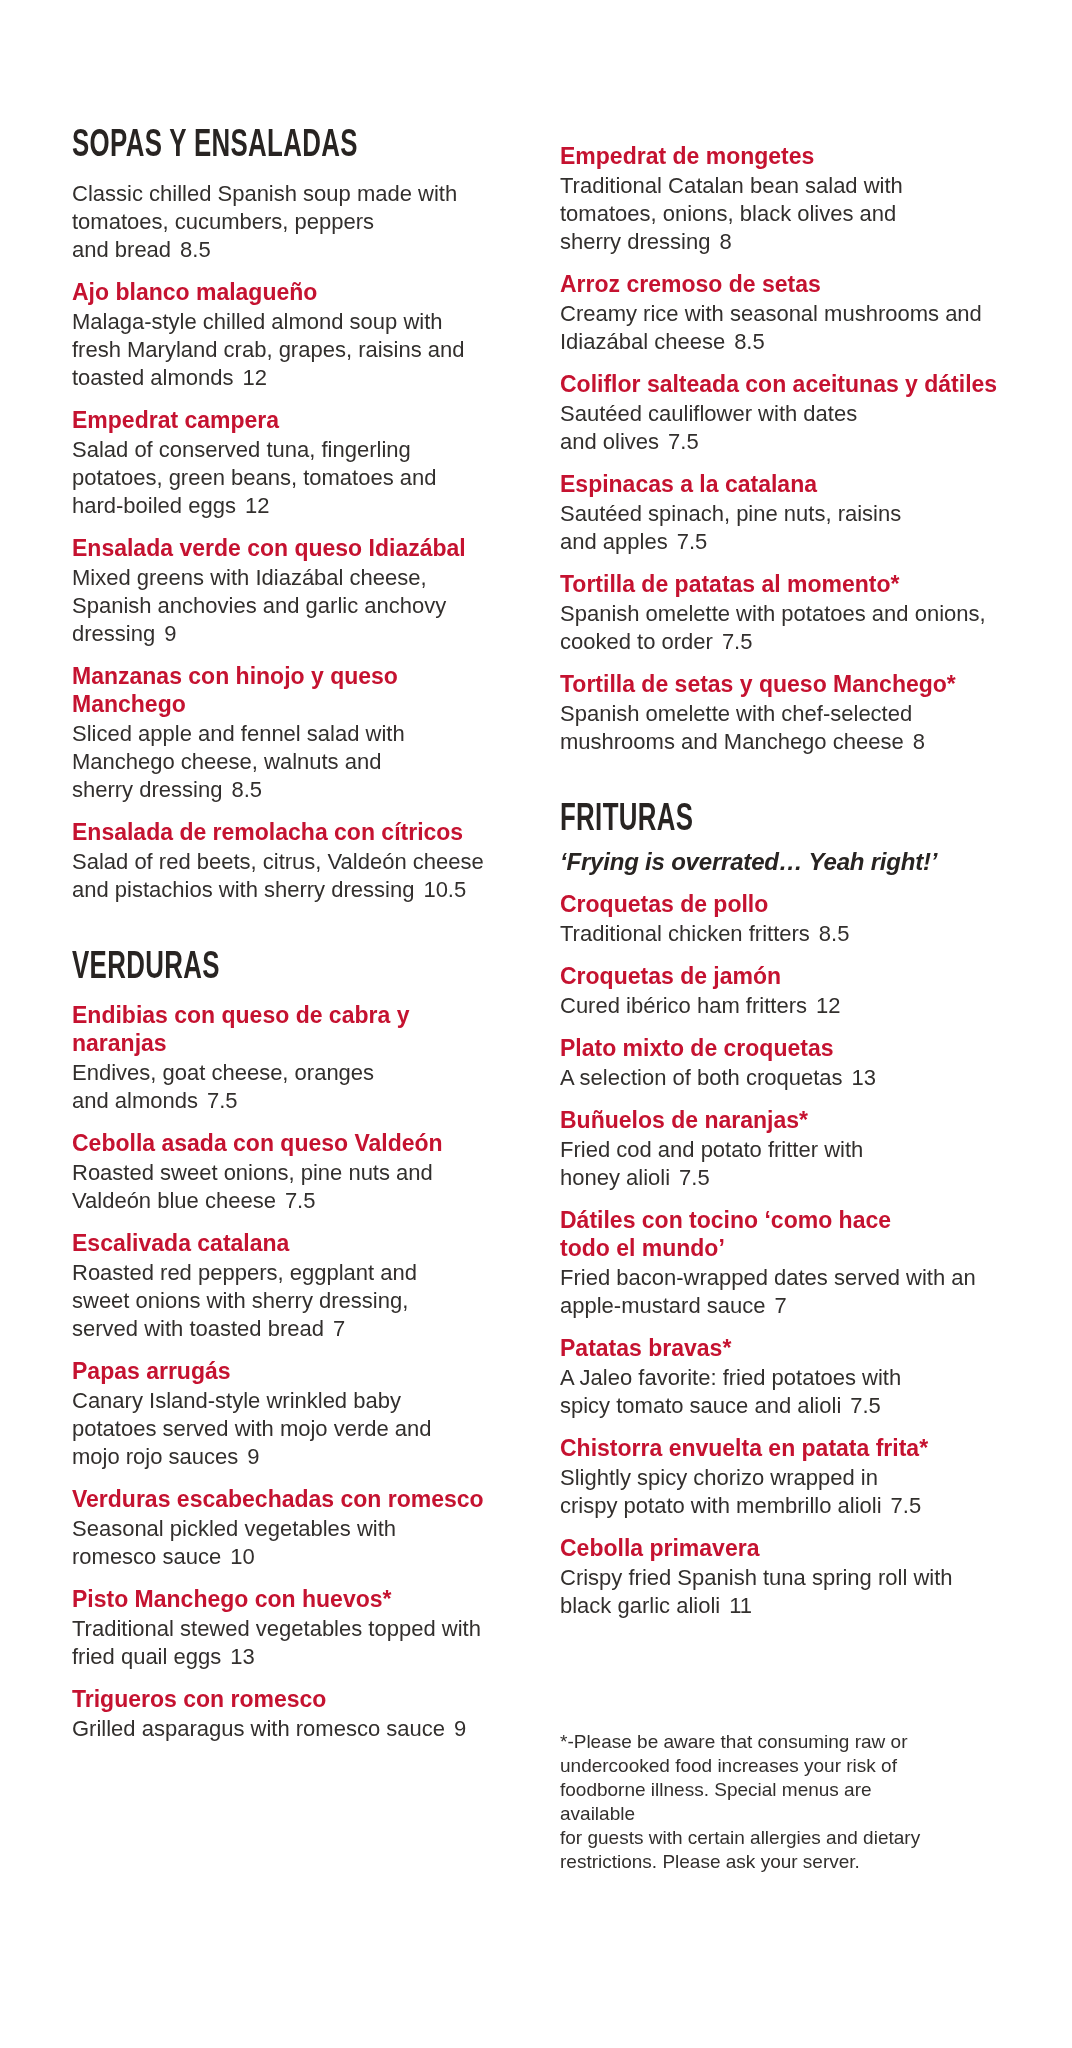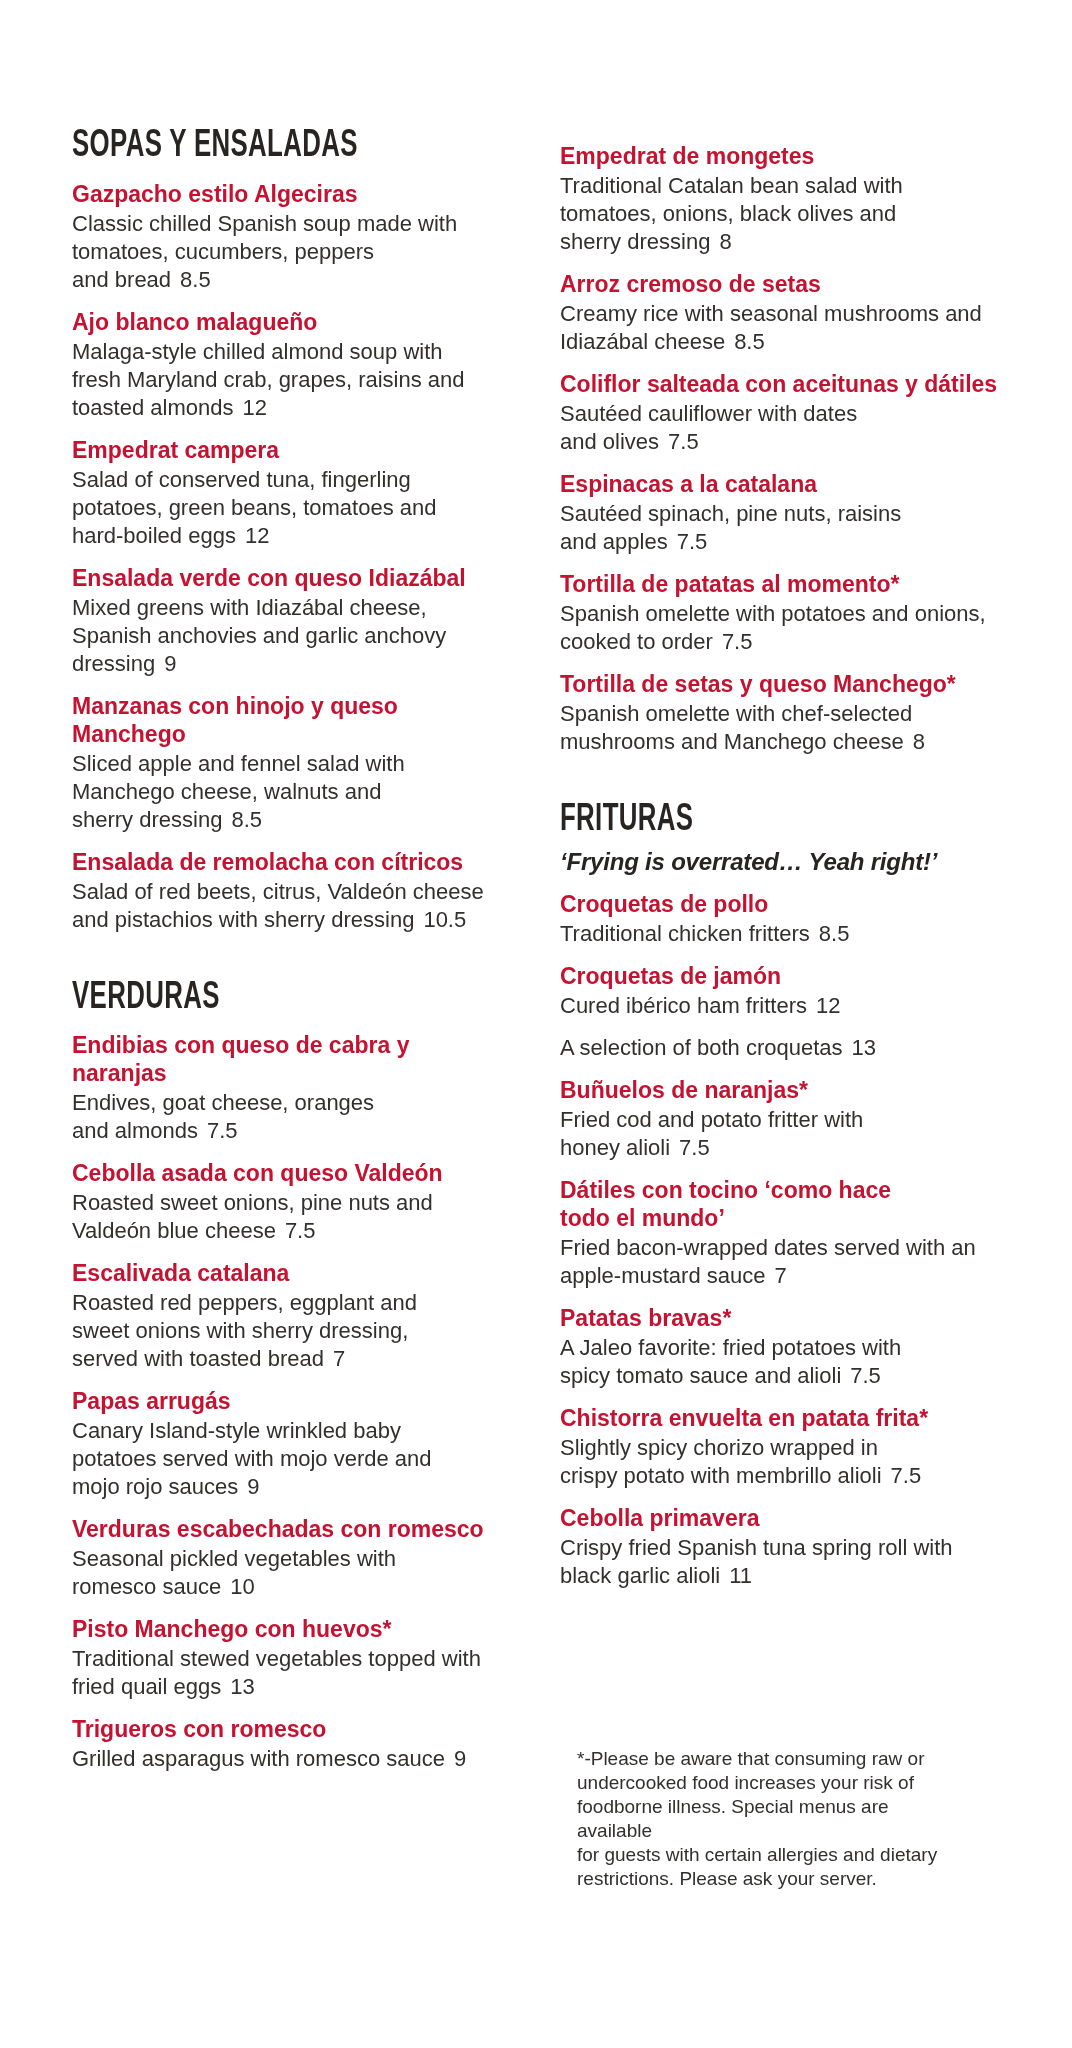--- a/index.html
+++ b/index.html
@@ -56,37 +56,36 @@
     margin:0;
     font-size:22px;
     line-height:28px;
     color:var(--body);
     white-space:pre-line;
   }
   .price{margin-left:9px;}
   .footnote{
     position:absolute;
     left:560px;top:1730px;width:388px;
-    margin:17px;
+    margin:0;
     font-size:19px;
     line-height:24px;
     color:var(--body);
     white-space:pre-line;
   }
 </style>
 </head>
 <body>
 
 <div class="page">
   <div class="col col-left" id="col-0">
       <section class="group">
     <h2 class="heading">SOPAS Y ENSALADAS</h2>
     <div class="items">
           <div class="item">
-    <h3 class="item-name">Gazpacho estilo Algeciras</h3>
     <p class="item-desc"><span class="desc-text">Classic chilled Spanish soup made with
 tomatoes, cucumbers, peppers
 and bread</span><span class="price">8.5</span></p>
   </div>
           <div class="item">
     <h3 class="item-name">Ajo blanco malagueño</h3>
     <p class="item-desc"><span class="desc-text">Malaga-style chilled almond soup with
 fresh Maryland crab, grapes, raisins and
 toasted almonds</span><span class="price">12</span></p>
   </div>
@@ -201,20 +200,21 @@
     <div class="items">
           <div class="item">
     <h3 class="item-name">Croquetas de pollo</h3>
     <p class="item-desc"><span class="desc-text">Traditional chicken fritters</span><span class="price">8.5</span></p>
   </div>
           <div class="item">
     <h3 class="item-name">Croquetas de jamón</h3>
     <p class="item-desc"><span class="desc-text">Cured ibérico ham fritters</span><span class="price">12</span></p>
   </div>
           <div class="item">
+    <h3 class="item-name">Plato mixto de croquetas</h3>
     <p class="item-desc"><span class="desc-text">A selection of both croquetas</span><span class="price">13</span></p>
   </div>
           <div class="item">
     <h3 class="item-name">Buñuelos de naranjas*</h3>
     <p class="item-desc"><span class="desc-text">Fried cod and potato fritter with
 honey alioli</span><span class="price">7.5</span></p>
   </div>
           <div class="item">
     <h3 class="item-name">Dátiles con tocino ‘como hace
 todo el mundo’</h3>

